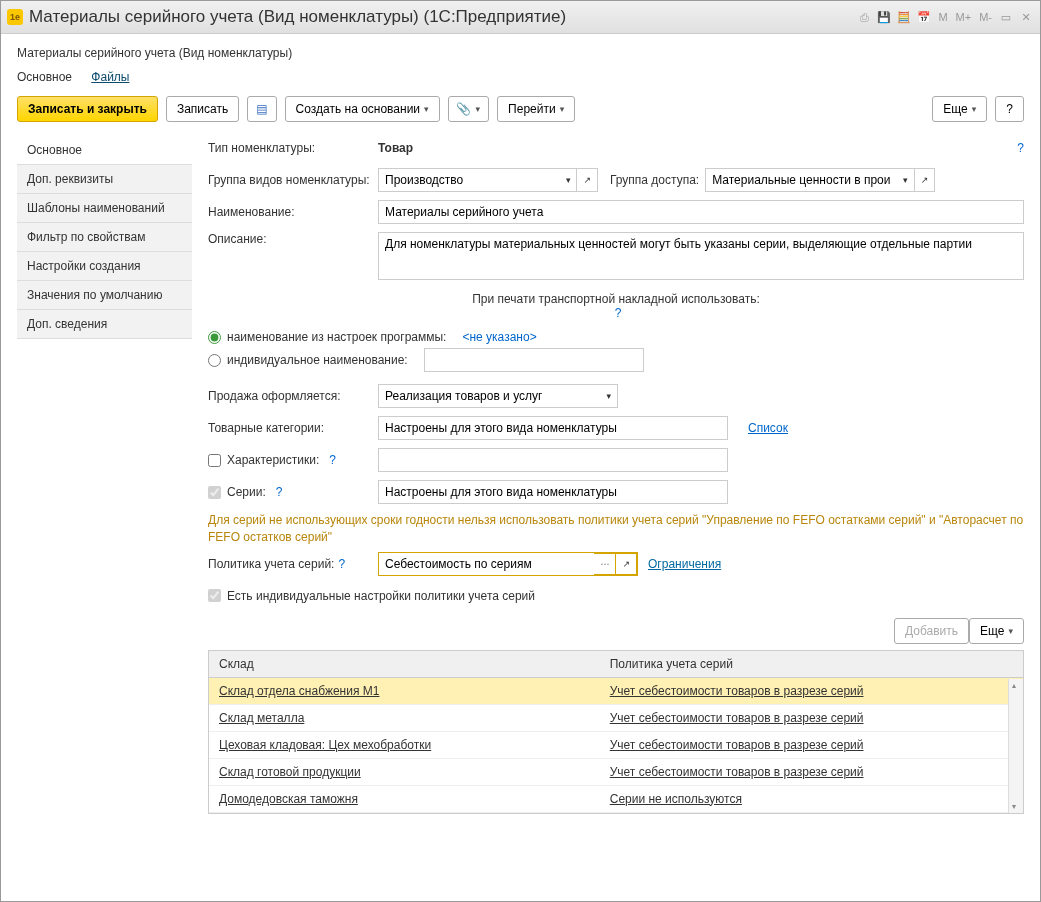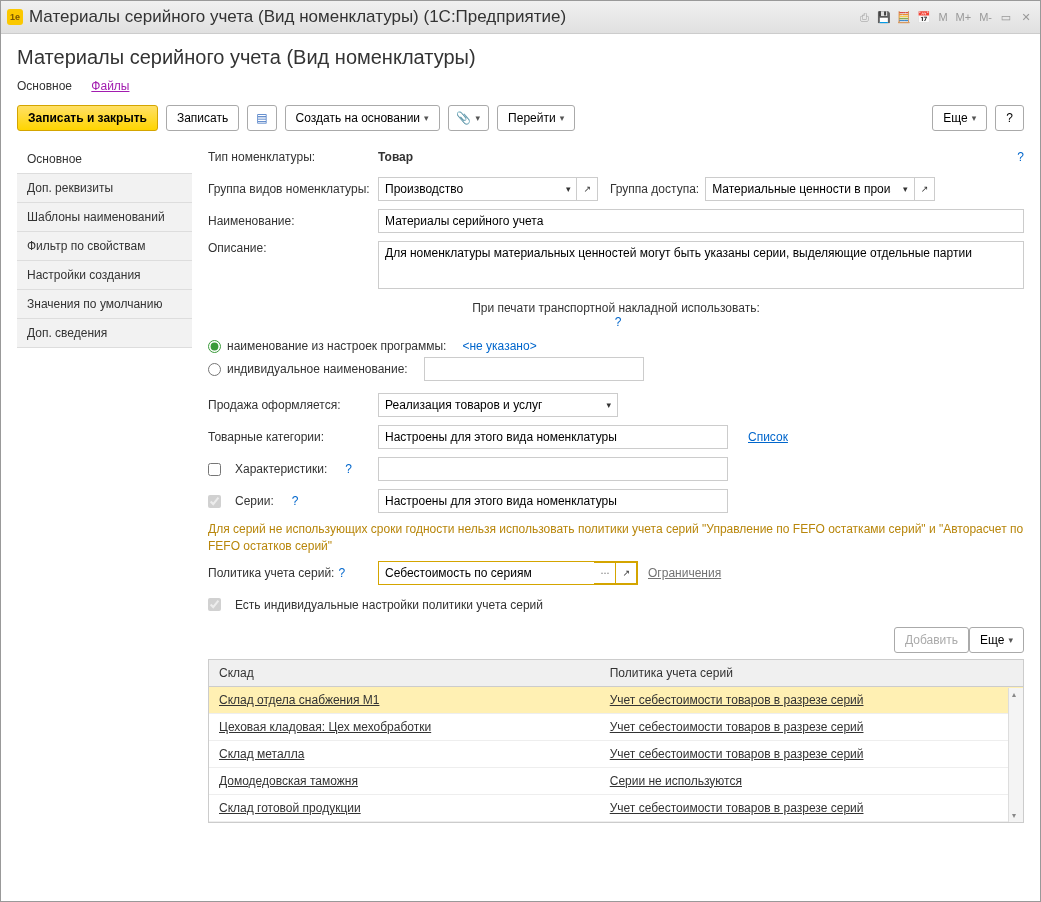--- a/index.html
+++ b/index.html
@@ -5,24 +5,24 @@
 * { box-sizing: border-box; margin: 0; padding: 0; }
 body { font-family: Arial, sans-serif; font-size: 12px; background: #fff; color: #333; }
 .window { width: 1041px; height: 902px; border: 1px solid #999; display: flex; flex-direction: column; background: #fff; }
 .titlebar { height: 24px; background: linear-gradient(#f0f0f0, #e0e0e0); border-bottom: 1px solid #ccc; display: flex; align-items: center; padding: 16px 6px; }
 .titlebar-icon { width: 16px; height: 16px; background: #fbc800; border-radius: 3px; margin-right: 6px; display: flex; align-items: center; justify-content: center; font-size: 9px; font-weight: bold; color: #7a5600; }
 .titlebar-text { flex: 1; font-size: 17px; color: #333; }
 .titlebar-controls { display: flex; gap: 4px; align-items: center; }
 .titlebar-controls span { font-size: 11px; color: #999; padding: 0 2px; }
 .tb-icon { width: 16px; height: 16px; display: flex; align-items: center; justify-content: center; font-size: 11px; }
 .content { flex: 1; padding: 12px 16px; overflow: auto; }
-.page-title { font-size: 20px; color: #333; margin-bottom: 10px; }
+.page-title { font-size: 12px; color: #333; margin-bottom: 10px; }
 .nav-links { margin-bottom: 12px; }
 .nav-links span { margin-right: 16px; color: #333; }
-.nav-links a { color: #a21caf; text-decoration: underline; }
+.nav-links a { color: #0c4a6e; text-decoration: underline; }
 .toolbar { display: flex; gap: 8px; margin-bottom: 14px; align-items: center; }
 .btn { border: 1px solid #aaa; background: #fff; padding: 5px 10px; font-size: 12px; cursor: pointer; border-radius: 3px; display: inline-flex; align-items: center; gap: 4px; }
 .btn-primary { background: linear-gradient(#ffe066, #ffd500); border-color: #d4a500; font-weight: bold; }
 .btn-icon-only { padding: 5px 8px; }
 .dropdown-arrow { font-size: 9px; color: #555; }
 .toolbar-right { margin-left: auto; display: flex; gap: 8px; }
 .main-layout { display: flex; gap: 0; }
 .side-nav { width: 175px; flex-shrink: 0; }
 .side-nav-item { padding: 7px 10px; border-bottom: 1px solid #ddd; background: #f2f2f2; cursor: pointer; font-size: 12px; }
 .side-nav-item.active { background: #fff; }
@@ -33,24 +33,24 @@
 .text-bold { font-weight: bold; }
 .help-icon { color: #0066cc; margin-left: 4px; cursor: pointer; }
 .input { border: 1px solid #ccc; padding: 4px 6px; font-size: 12px; width: 100%; background: #fff; }
 .input-combo { display: flex; align-items: stretch; }
 .input-combo input { flex: 1; border-right: none; border-radius: 0; }
 .input-combo .combo-btn { border: 1px solid #ccc; border-left: none; background: #fff; padding: 0 6px; cursor: pointer; font-size: 9px; display: flex; align-items: center; }
 .input-highlight { border: 1px solid #d4a500; }
 .textarea { border: 1px solid #ccc; padding: 4px 6px; font-size: 12px; width: 100%; height: 48px; resize: none; font-family: inherit; }
 .radio-row { display: flex; align-items: center; gap: 6px; padding: 2px 0; }
 .radio-row input[type="radio"] { accent-color: #3a9a3a; }
-.checkbox-row { display: flex; align-items: center; gap: 14px; }
+.checkbox-row { display: flex; align-items: center; gap: 6px; }
 .link { color: #0066cc; text-decoration: underline; cursor: pointer; }
 .note-orange { color: #b8860b; font-size: 12px; margin: 6px 0; line-height: 1.4; }
-.restrict-link { color: #737373; text-decoration: underline; margin-left: 10px; cursor: pointer; }
+.restrict-link { color: #0369a1; text-decoration: underline; margin-left: 10px; cursor: pointer; }
 .table-controls { display: flex; justify-content: flex-end; margin: 10px 0 6px; }
 .table-wrap { border: 1px solid #ccc; position: relative; }
 .table { width: 100%; border-collapse: collapse; }
 .table th { background: #f0f0f0; text-align: left; padding: 6px 10px; font-weight: normal; border-bottom: 1px solid #ccc; }
 .table td { padding: 6px 10px; border-bottom: 1px solid #eee; }
 .table tr.selected { background: #fff0b3; }
 .table a { color: #333; text-decoration: underline; }
 .scrollbar-stub { position: absolute; right: 0; top: 28px; bottom: 0; width: 15px; background: #f4f4f4; border-left: 1px solid #ddd; }
 .scrollbar-stub::before { content: "▴"; position: absolute; top: 2px; left: 3px; font-size: 8px; color: #888; }
 .scrollbar-stub::after { content: "▾"; position: absolute; bottom: 2px; left: 3px; font-size: 8px; color: #888; }
@@ -246,34 +246,34 @@
                 <th style="width:48%;margin-top:20px;">Склад</th>
                 <th>Политика учета серий</th>
               </tr>
             </thead>
             <tbody>
               <tr class="selected">
                 <td><a>Склад отдела снабжения М1</a></td>
                 <td><a>Учет себестоимости товаров в разрезе серий</a></td>
               </tr>
               <tr>
+                <td><a>Склад металла</a></td>
+                <td><a>Учет себестоимости товаров в разрезе серий</a></td>
+              </tr>
+              <tr>
                 <td><a>Цеховая кладовая: Цех мехобработки</a></td>
                 <td><a>Учет себестоимости товаров в разрезе серий</a></td>
               </tr>
               <tr>
-                <td><a>Склад металла</a></td>
+                <td><a>Склад готовой продукции</a></td>
                 <td><a>Учет себестоимости товаров в разрезе серий</a></td>
               </tr>
               <tr>
                 <td><a>Домодедовская таможня</a></td>
                 <td><a>Серии не используются</a></td>
-              </tr>
-              <tr>
-                <td><a>Склад готовой продукции</a></td>
-                <td><a>Учет себестоимости товаров в разрезе серий</a></td>
               </tr>
             </tbody>
           </table>
           <div class="scrollbar-stub"></div>
         </div>
 
       </div>
     </div>
   </div>
 </div>

